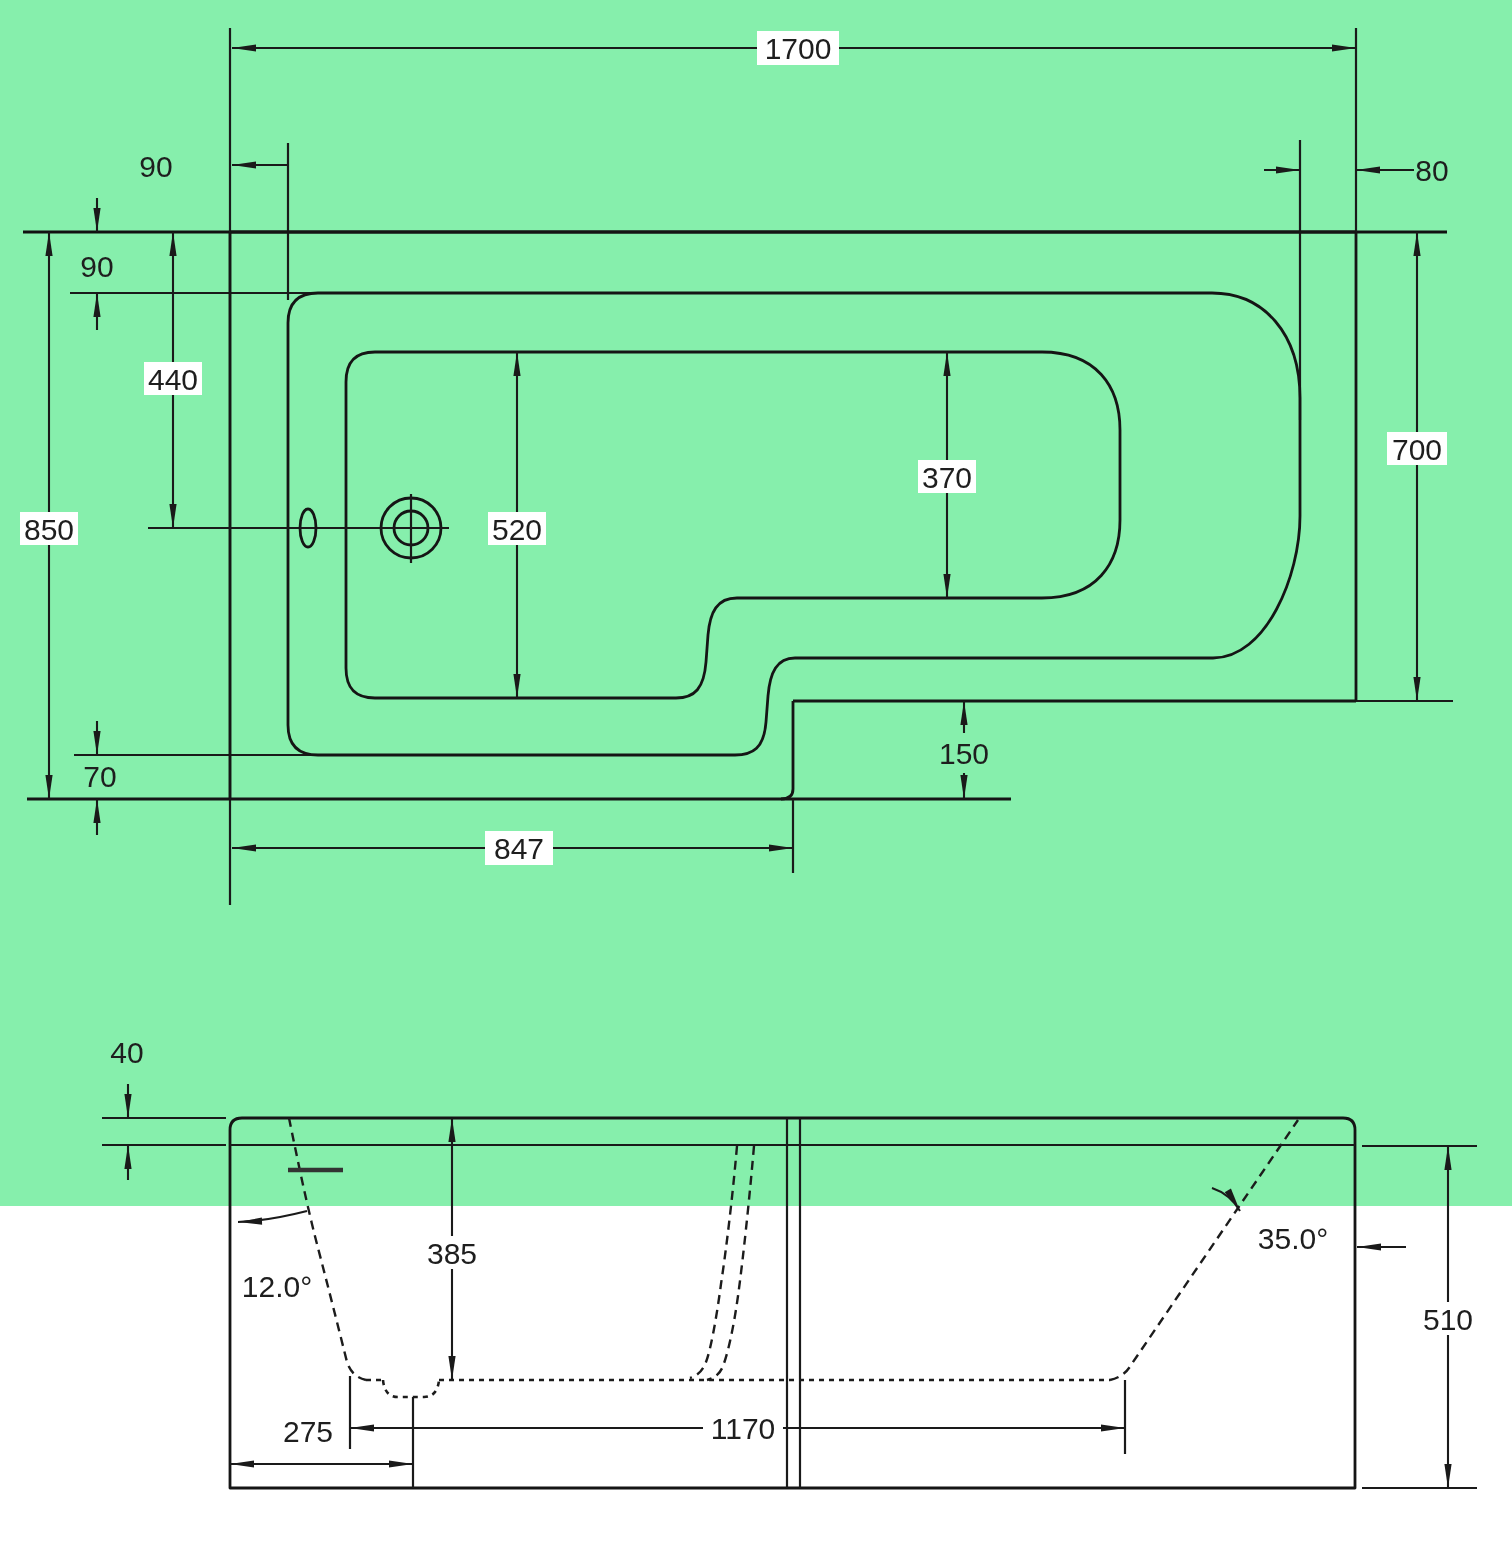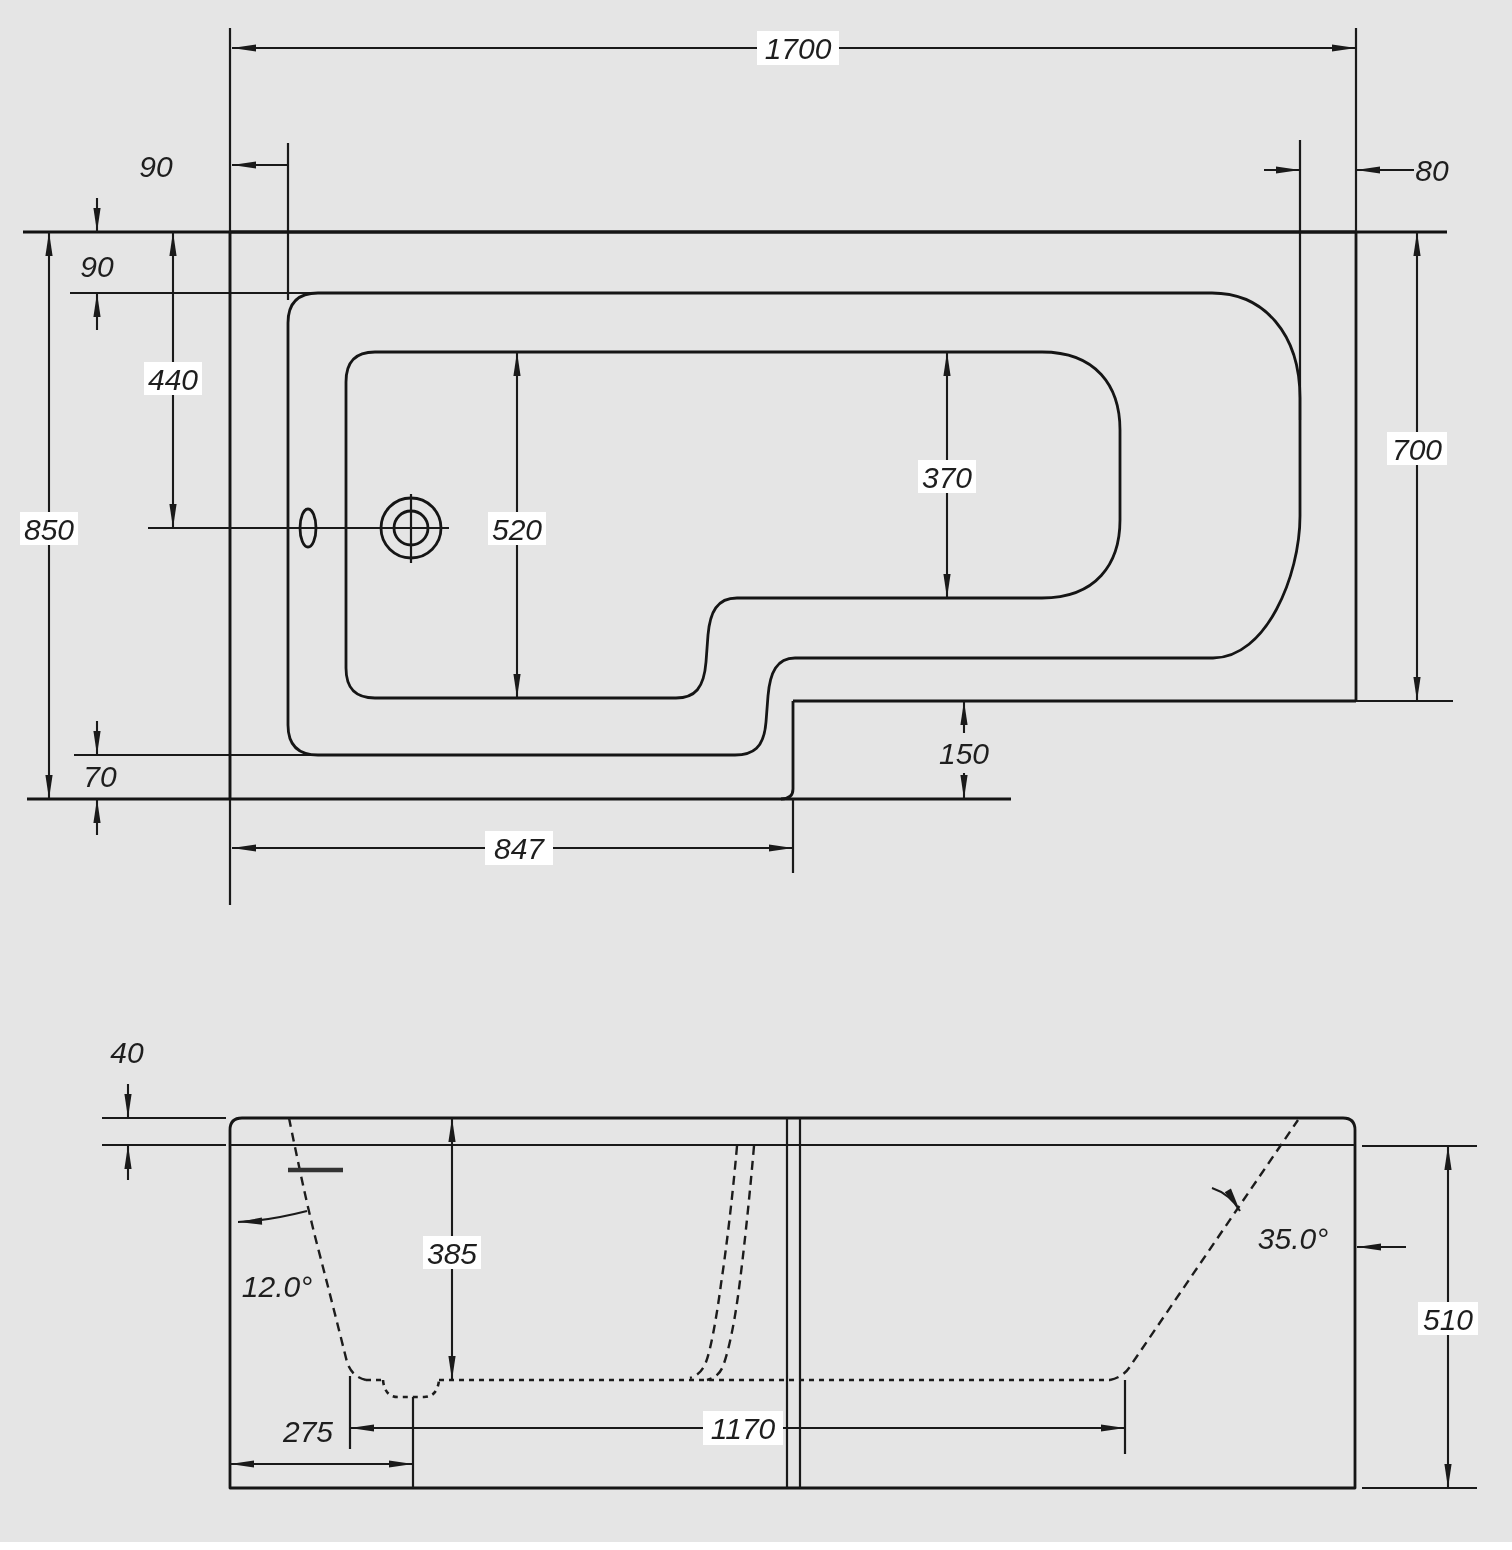--- a/index.html
+++ b/index.html
@@ -6,24 +6,23 @@
     margin: 0;
     padding: 0;
     background: #ffffff;
     width: 1512px;
     height: 1550px;
     overflow: hidden;
   }
   .canvas {
     position: relative;
     width: 1512px;
-    height: 1542px;
-    background: #e5e5e5;
+    height: 1206px;
+    background: #86efac;
     font-family: "Liberation Sans", "DejaVu Sans", sans-serif;
-    font-style: italic;
   }
   svg { display: block; }
   .ln    { stroke: #1a1a1a; stroke-width: 2.2; fill: none; stroke-linecap: butt; }
   .ext   { stroke: #1a1a1a; stroke-width: 2.2; fill: none; }
   .wall  { stroke: #111111; stroke-width: 3;   fill: none; }
   .out   { stroke: #151515; stroke-width: 2.8; fill: none; stroke-linejoin: round; }
   .dash  { stroke: #1c1c1c; stroke-width: 2.4; fill: none; stroke-dasharray: 9 6; stroke-linecap: butt; }
   .dashf { stroke: #1c1c1c; stroke-width: 2.6; fill: none; stroke-dasharray: 5 5; stroke-linecap: butt; }
   .dim   { stroke: #1a1a1a; stroke-width: 2.1; fill: none; }
   .tick  { stroke: #333333; stroke-width: 4.5; fill: none; }

